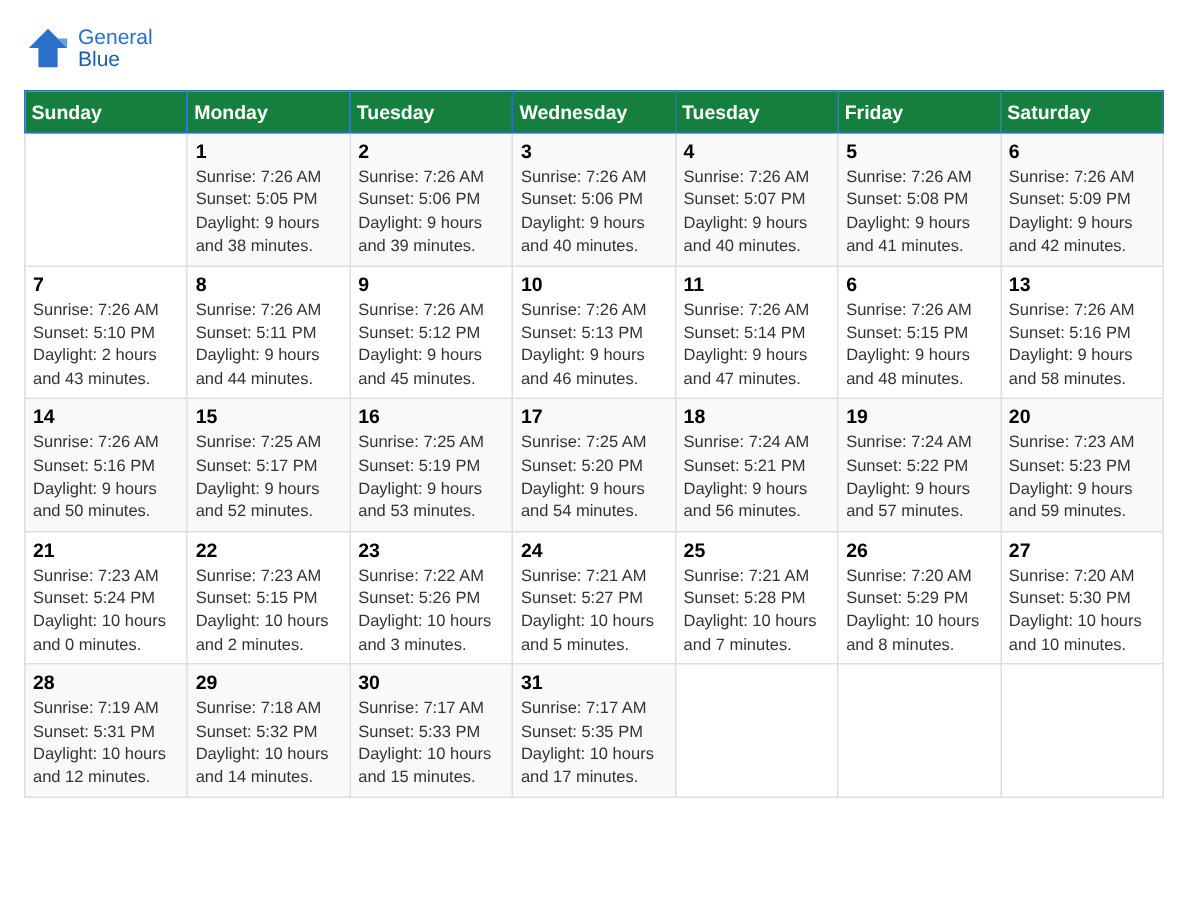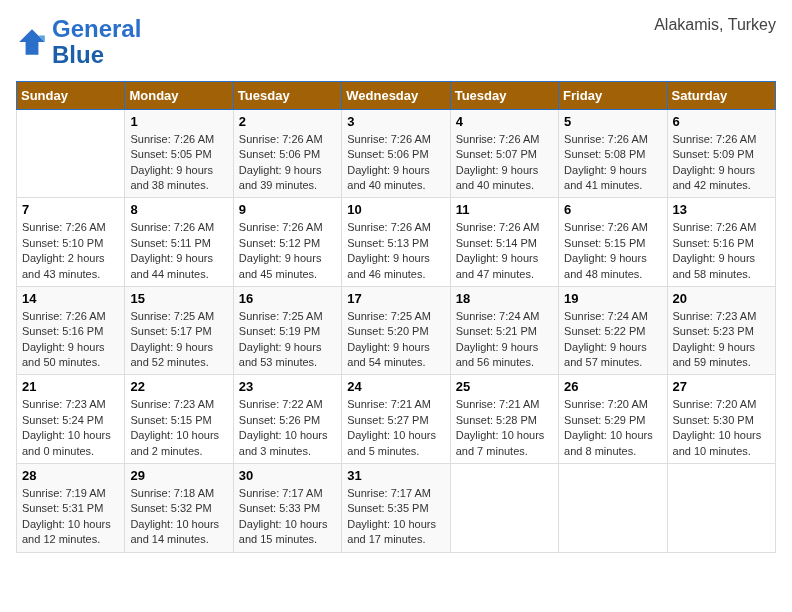--- a/index.html
+++ b/index.html
@@ -15,22 +15,22 @@
       justify-content: space-between;
       align-items: flex-start;
       margin-bottom: 12px;
     }
     .logo {
       display: flex;
       align-items: center;
       gap: 4px;
     }
     .logo-text {
-      font-size: 24px;
-      font-weight: bold;
+      font-size: 14px;
+      font-weight: normal;
       line-height: 1.1;
     }
     .logo-text span { color: #1a5fa8; }
     .logo-icon {
       width: 32px;
       height: 32px;
     }
     .title-area {
       text-align: right;
     }
@@ -42,21 +42,21 @@
     .location-title {
       font-size: 16px;
       color: #444;
     }
     table {
       width: 100%;
       border-collapse: collapse;
       font-size: 11px;
     }
     thead tr th {
-      background: #a16207;
+      background: #15803d;
       color: #fff;
       padding: 6px 4px;
       text-align: left;
       font-size: 13px;
       font-weight: bold;
       border: 1px solid #2a6fc9;
     }
     tbody tr td {
       border: 1px solid #ddd;
       padding: 4px 5px;
@@ -91,21 +91,20 @@
     <svg class="logo-icon" viewBox="0 0 40 40">
       <polygon points="20,4 36,20 28,20 28,36 12,36 12,20 4,20" fill="#2a6fc9"></polygon>
       <polygon points="28,12 36,12 36,20" fill="#5ba3e0"></polygon>
     </svg>
     <div class="logo-text">
       <div><span style="color:#2a6fc9">General</span></div>
       <div><span style="color:#1a5fa8">Blue</span></div>
     </div>
   </div>
   <div class="title-area">
-    <div class="location-title">Alakamis, Turkey</div>
   </div>
 </div>
 
 <table>
   <thead>
     <tr>
     <th>Sunday</th>
         <th>Monday</th>
         <th>Tuesday</th>
         <th>Wednesday</th>

